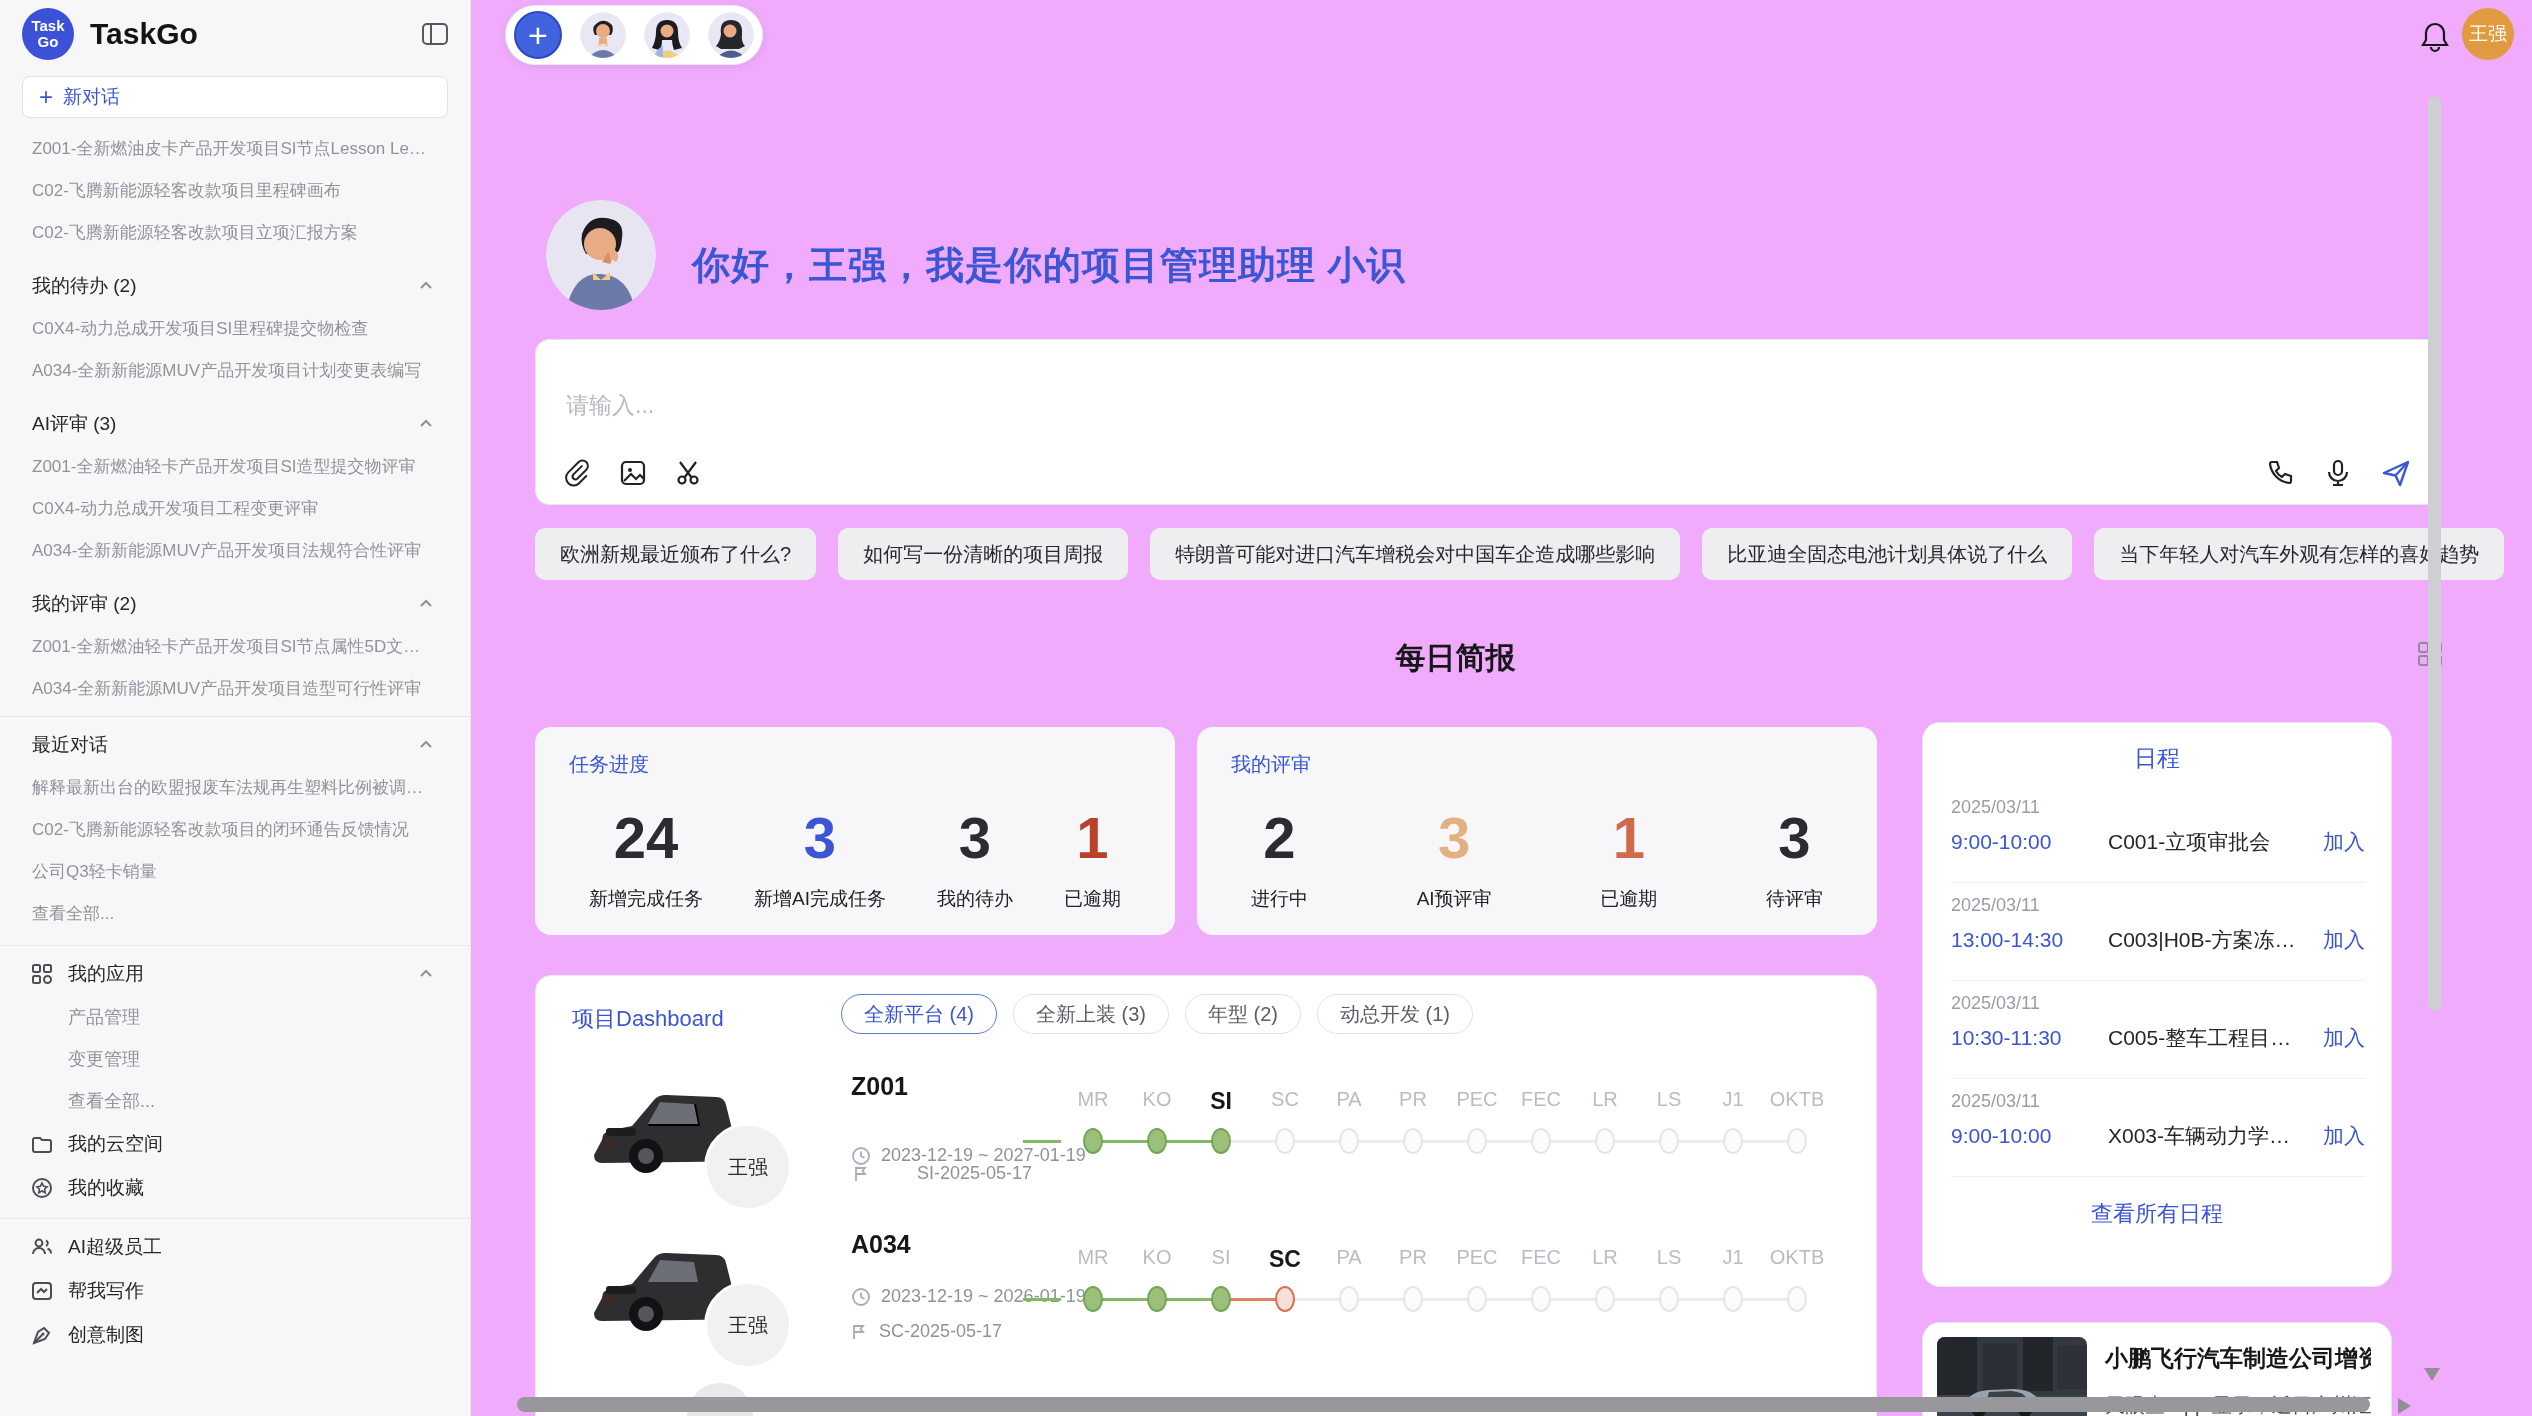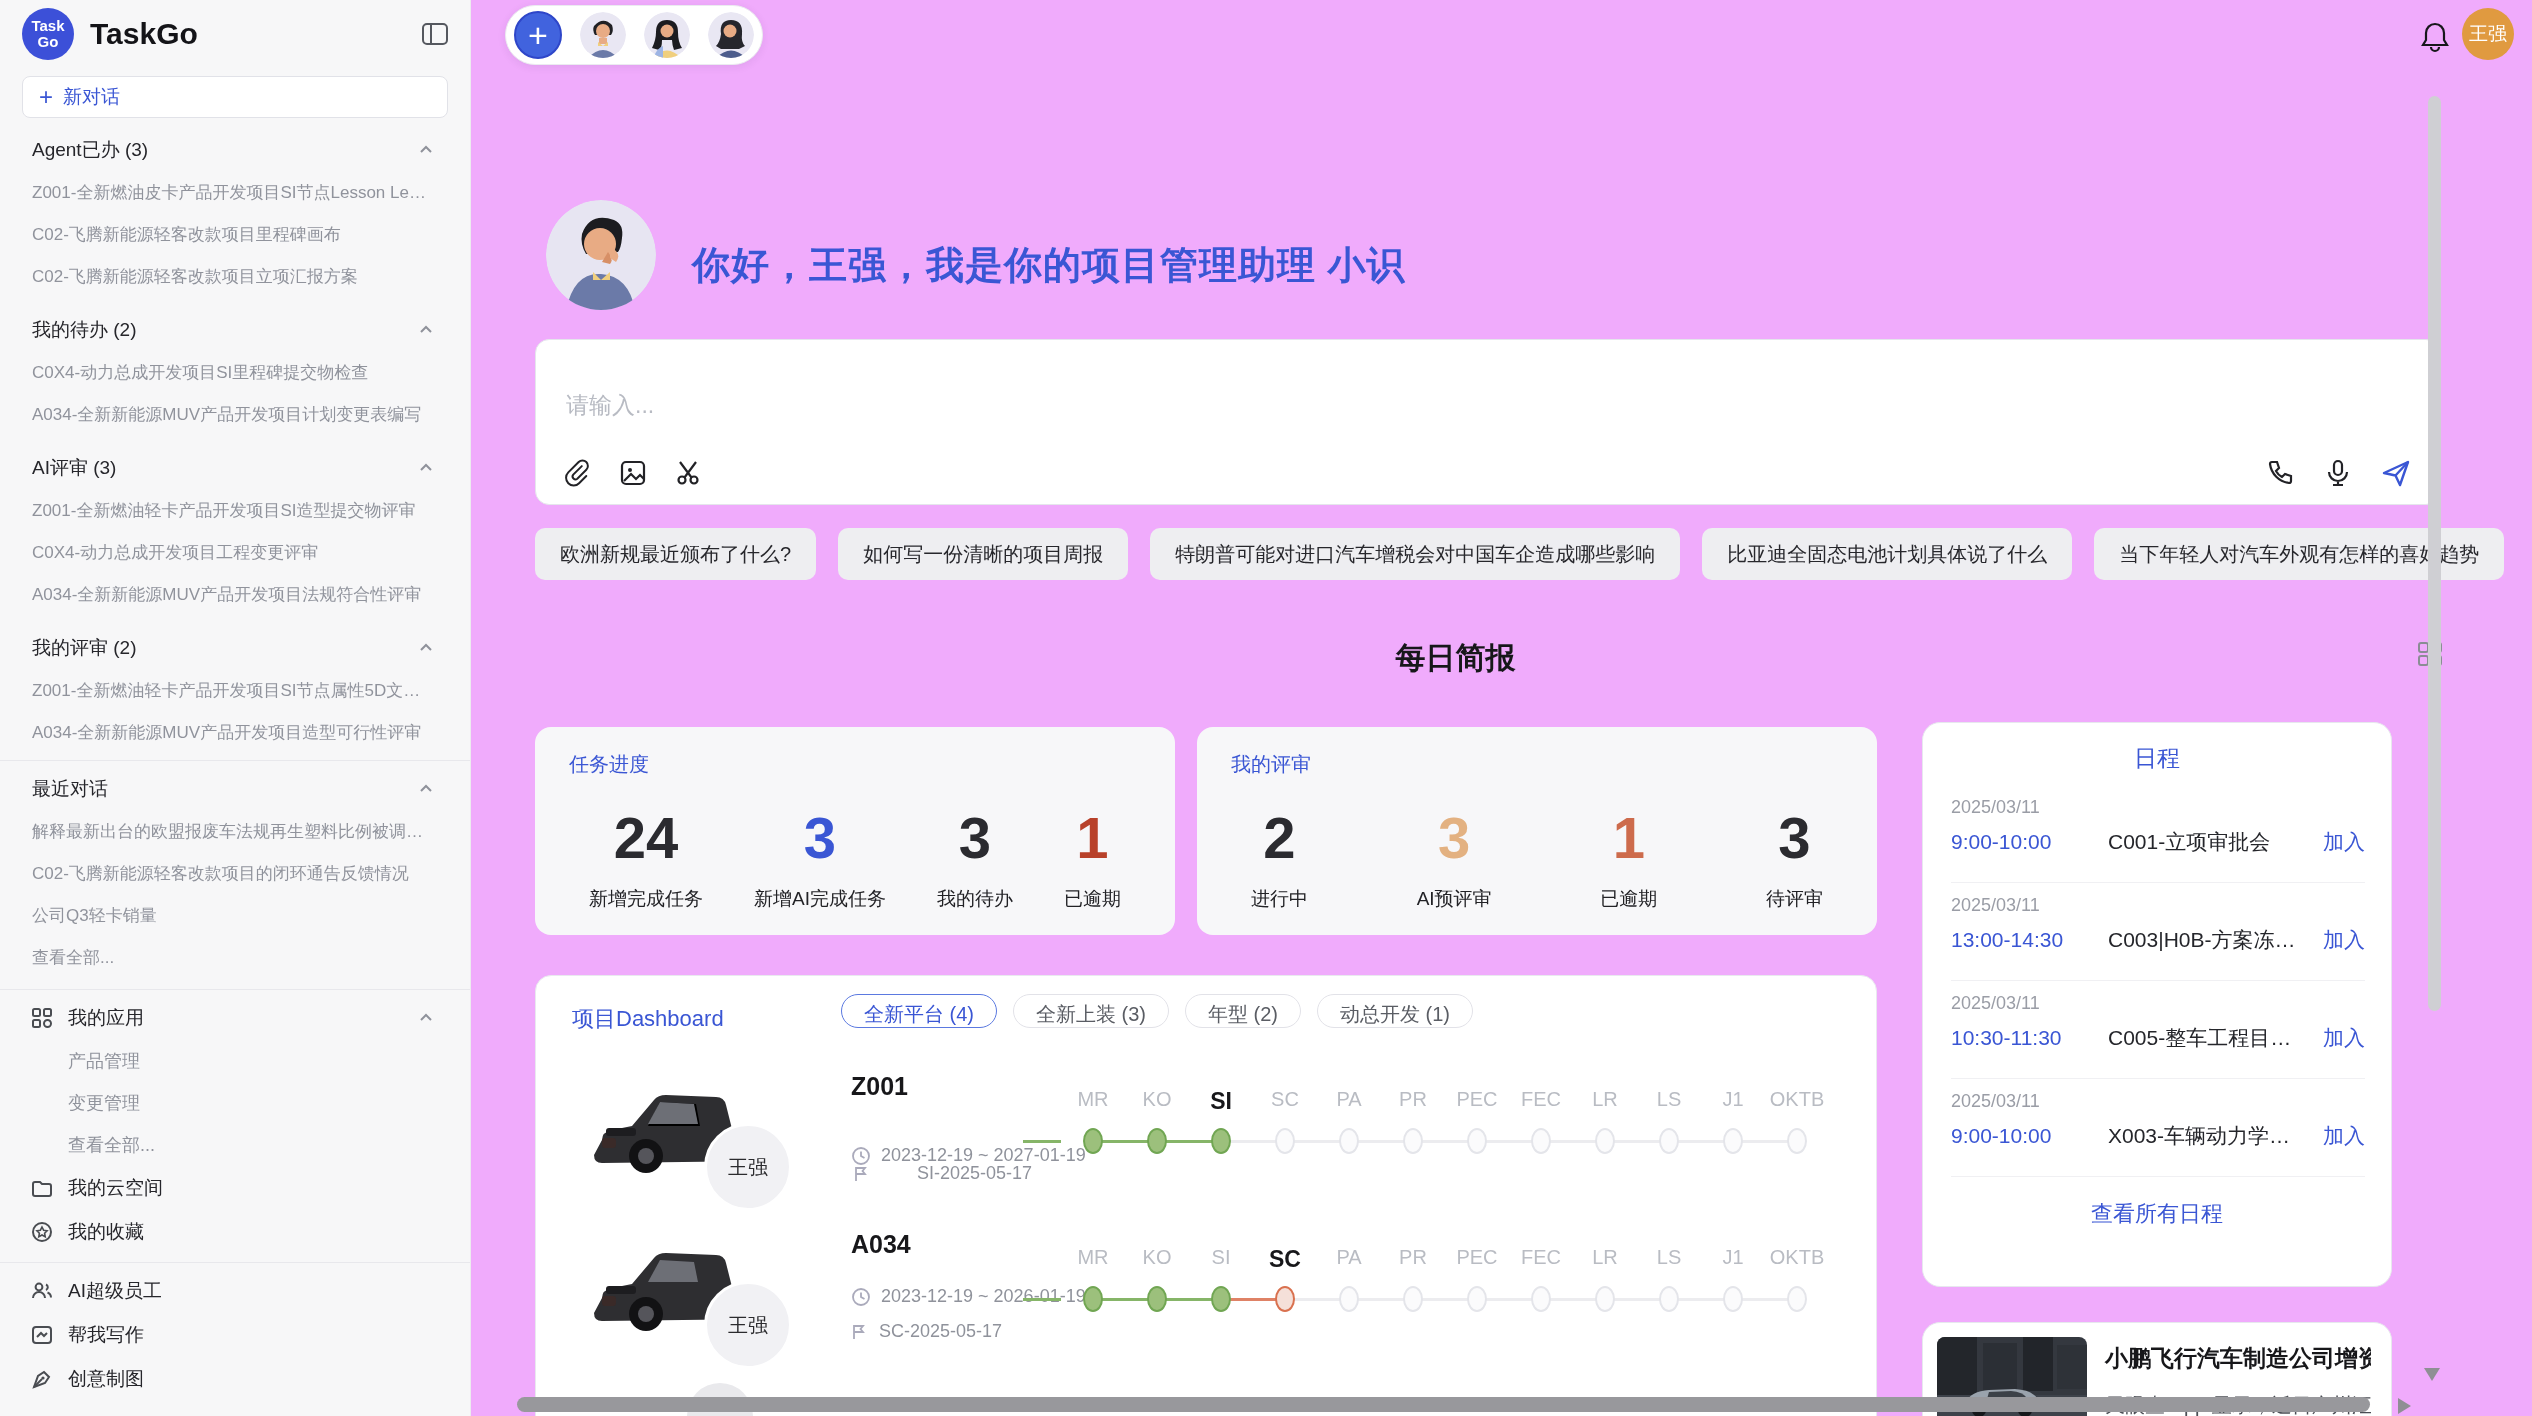--- a/index.html
+++ b/index.html
@@ -79,21 +79,21 @@
   .stat-row { display:flex; justify-content:space-between; margin-top:28px; padding:0 20px;gap:32px; }
   .stat { text-align:center; }
   .stat-num { font-size:58px; font-weight:600; line-height:64px; color:#2b2b30; }
   .stat-label { margin-top:16px; font-size:19px; color:#222226; }
 
   
   .dash { position:absolute; left:535px; top:975px; width:1342px; height:520px; background:#fff;
     border:1px solid #e9e9ef; border-radius:16px; overflow:hidden; }
   .dash-title { position:absolute; left:36px; top:28px; font-size:22px; color:#3a56d4; }
   .dash-tabs { position:absolute; left:305px; top:18px; display:flex; gap:16px; }
-  .tab { height:34px; line-height:38px; padding:0 22px; border-radius:20px; font-size:20px;
+  .tab { height:40px; line-height:38px; padding:0 22px; border-radius:20px; font-size:20px;
     border:1px solid #e2e2e8; color:#5a5d64; background:#fff; cursor:pointer; white-space:nowrap; }
   .tab.active { border:1.5px solid #5b79e0; color:#3a56d4; }
   .truck { position:absolute; width:188px; height:110px; }
   .owner-badge { position:absolute; width:88px; height:88px; border-radius:50%; background:#f1f1f4;
     border:3px solid #fff; display:flex; align-items:center; justify-content:center;
     font-size:20px; color:#2b2b2e; }
   .proj-code { position:absolute; font-size:25px; font-weight:700; color:#17171a; }
   .proj-meta { position:absolute; display:flex; align-items:center; gap:10px; font-size:18px; color:#8f929b; }
   .proj-meta svg { flex:0 0 auto; }
   .milestones { position:absolute; width:790px; }
@@ -161,28 +161,20 @@
           </svg>
       </div>
     </div>
 
     <div class="new-chat">
       <span class="plus">+</span>
       <span>新对话</span>
     </div>
 
     <div class="sb-section">
-      <div class="sb-sec-header">
-        <span>Agent已办 (3)</span>
-        <span class="chev">
-            <svg width="20" height="20" viewBox="0 0 20 20">
-              <polyline points="5,12 10,7 15,12" fill="none" stroke="#8f929b" stroke-width="2"></polyline>
-            </svg>
-          </span>
-      </div>
       <div class="sb-item">Z001-全新燃油皮卡产品开发项目SI节点Lesson Learn报告</div>
       <div class="sb-item">C02-飞腾新能源轻客改款项目里程碑画布</div>
       <div class="sb-item">C02-飞腾新能源轻客改款项目立项汇报方案</div>
     </div>
 
     <div class="sb-section">
       <div class="sb-sec-header">
         <span>我的待办 (2)</span>
         <span class="chev">
             <svg width="20" height="20" viewBox="0 0 20 20">

